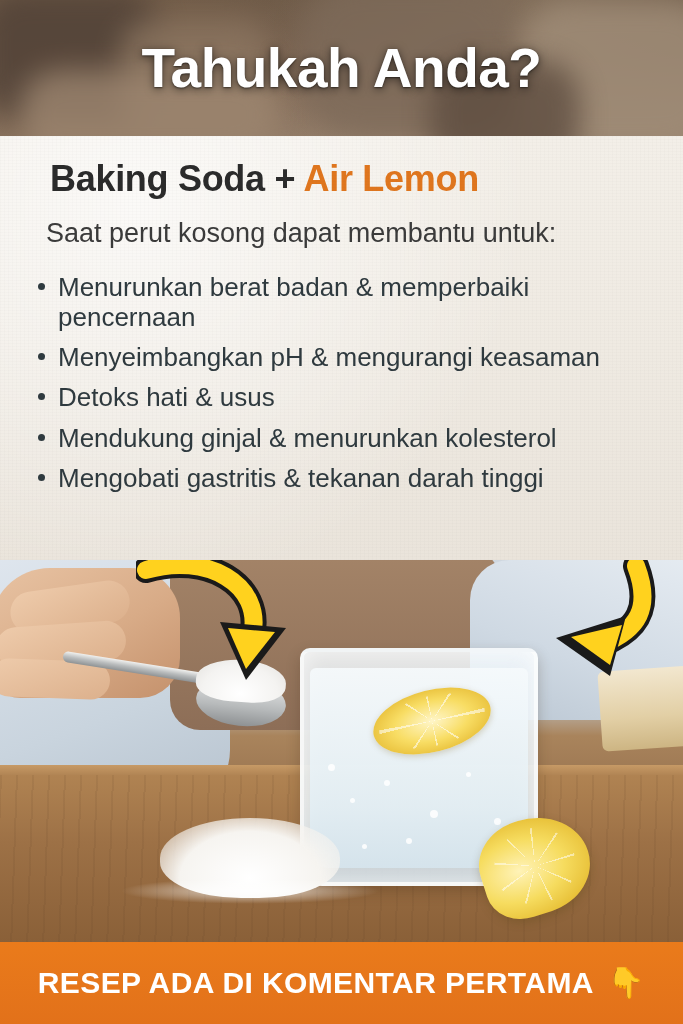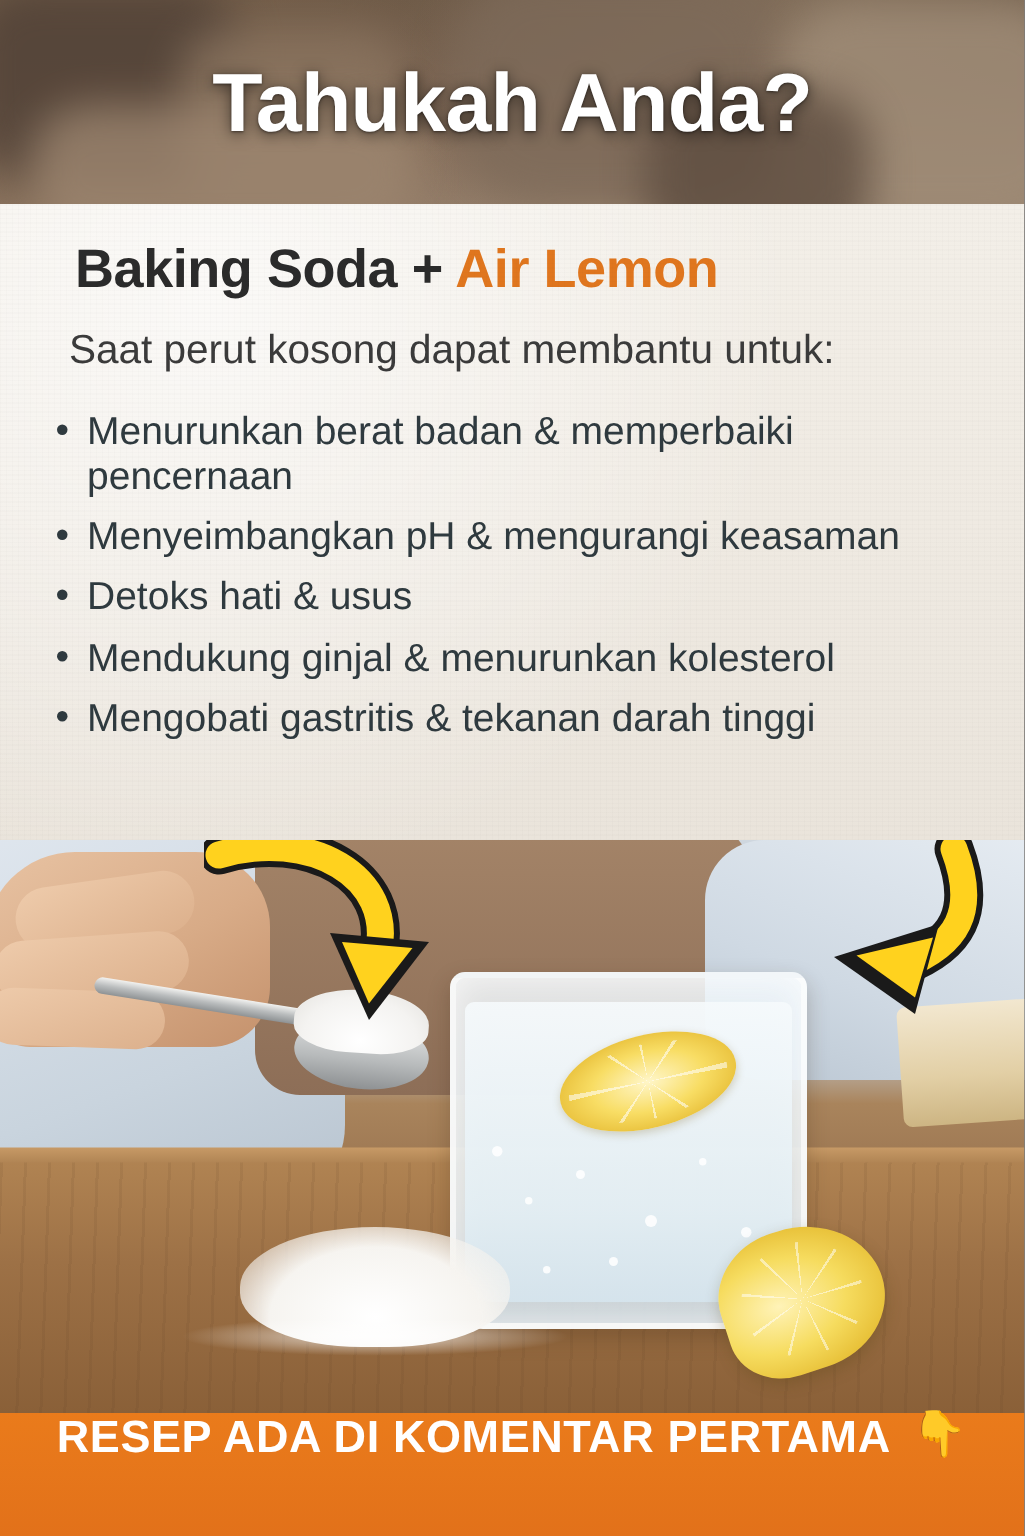--- a/index.html
+++ b/index.html
@@ -276,20 +276,21 @@
 
   
   .cta {
     position: absolute;
     left: 0;
     bottom: 0;
     width: 683px;
     height: 82px;
     background: linear-gradient(180deg, #ea7b1b 0%, #e2711a 100%);
     display: flex;
+    align-items: center;
     justify-content: center;
     gap: 14px;
   }
   .cta-text {
     color: #ffffff;
     font-size: 30px;
     font-weight: bold;
     letter-spacing: 0.4px;
   }
   .cta-hand {

